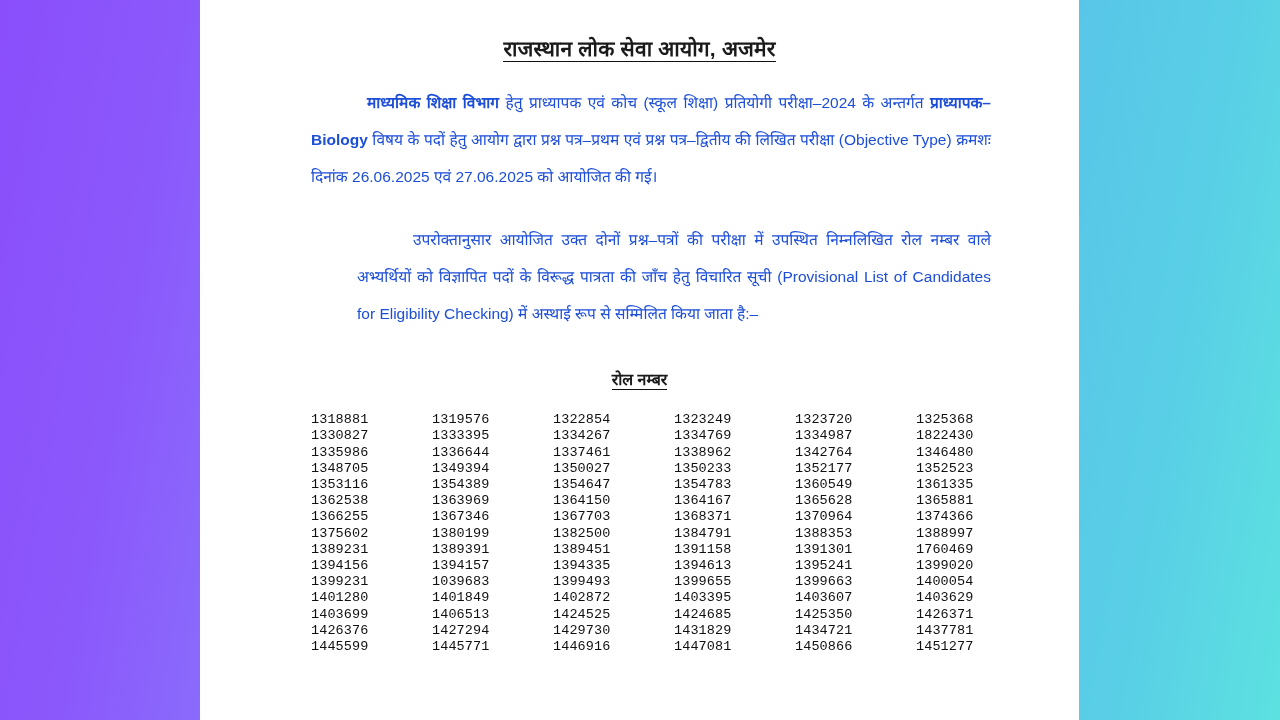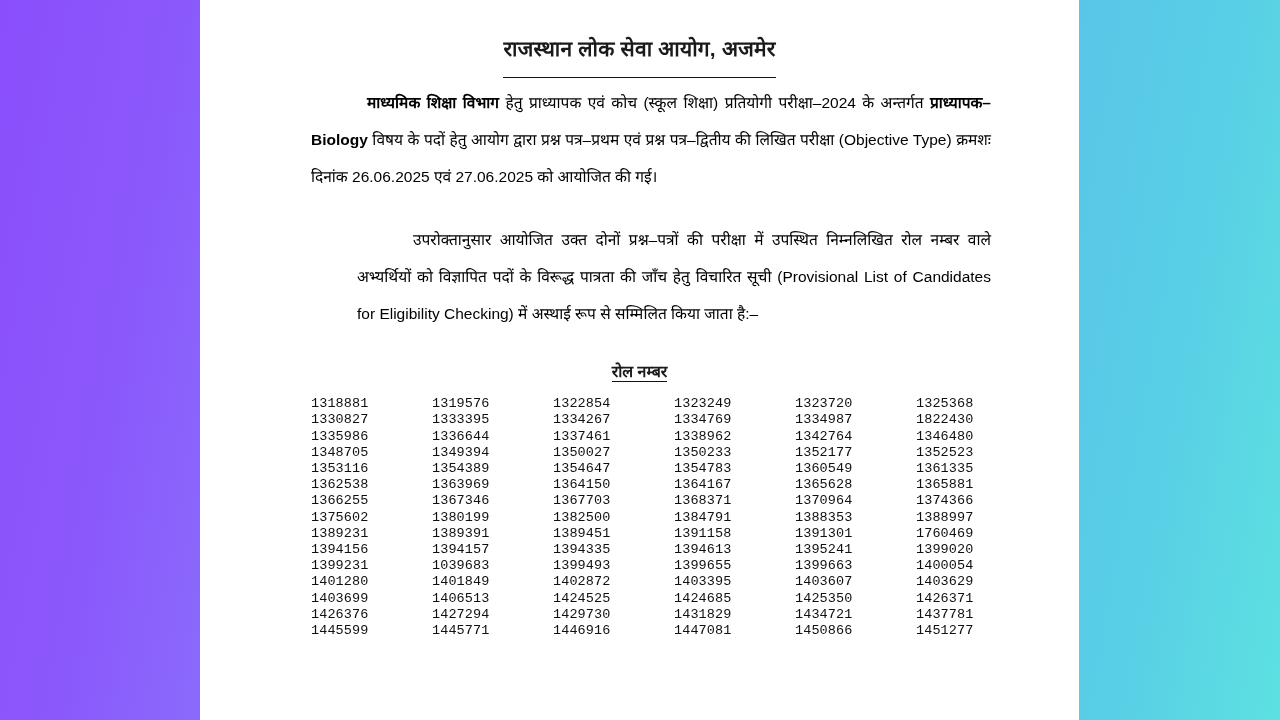--- a/index.html
+++ b/index.html
@@ -63,21 +63,21 @@
     text-align: center;
     font-size: 21px;
     font-weight: 700;
     letter-spacing: 0.2px;
     margin: 0;
     padding-top: 36px;
     line-height: 1.25;
   }
   .doc-title span {
     border-bottom: 1.6px solid #111;
-    padding-bottom: 17px;
+    padding-bottom: 1px;
   }
 
   
   .date-line {
     text-align: right;
     font-size: 15px;
     font-weight: 700;
     margin: 0;
     padding-right: 86px;
     padding-top: 30px;
@@ -89,32 +89,32 @@
   }
 
   
   .para {
     margin: 0;
     font-size: 15.5px;
     line-height: 37px;
     text-align: justify;
     text-justify: inter-word;
     padding: 0 88px 0 111px;
-    color: #000000;
+    color: #1d4ed8;
   }
   .para.p1 { padding-top: 22px; text-indent: 56px; }
   .para.p2 { padding-top: 26px; text-indent: 56px; margin-left: 46px; }
   .para b { font-weight: 700; }
 
   
   .rolls-heading {
     text-align: center;
     font-size: 16px;
     font-weight: 700;
-    margin: 0;
+    margin: 8px;
     padding-top: 28px;
   }
   .rolls-heading span {
     border-bottom: 1.4px solid #111;
     padding-bottom: 1px;
   }
 
   .rolls-grid {
     padding: 14px 0 0 111px;
     display: grid;

